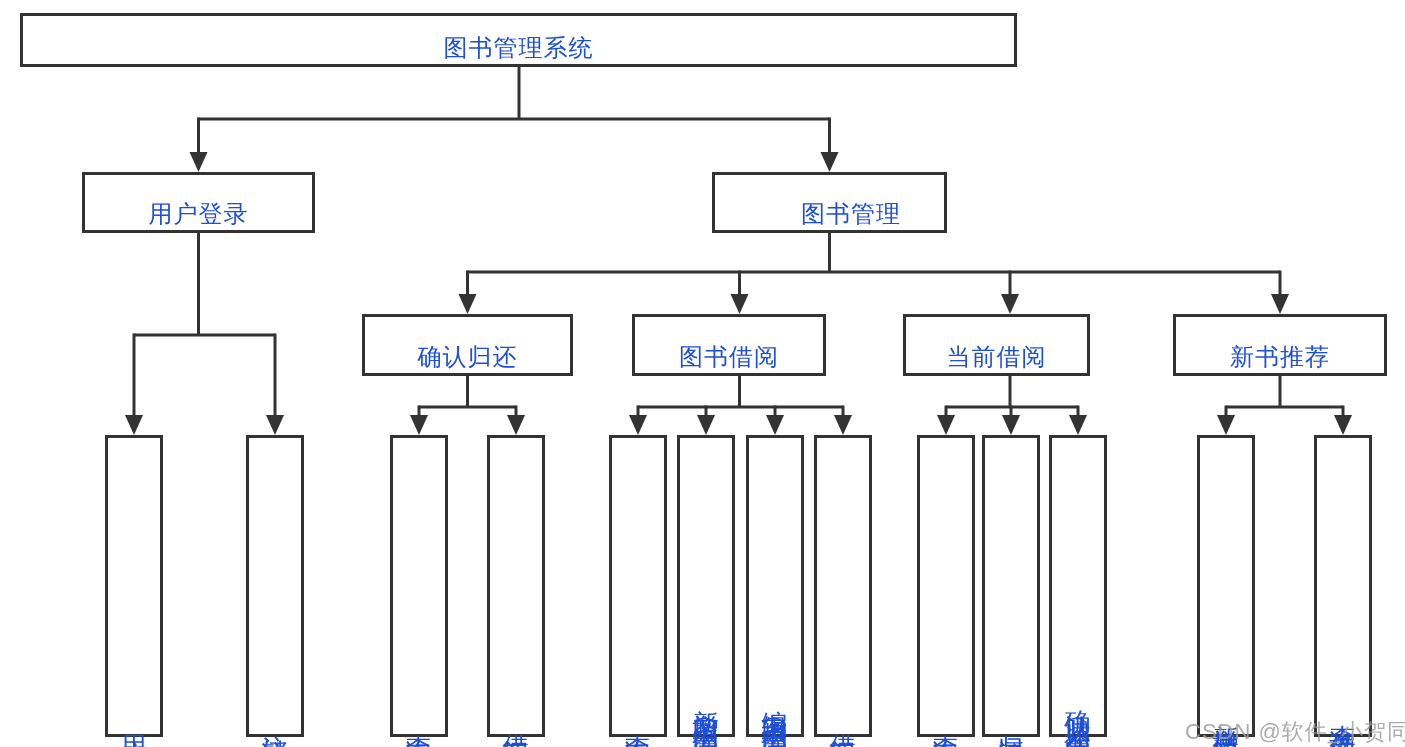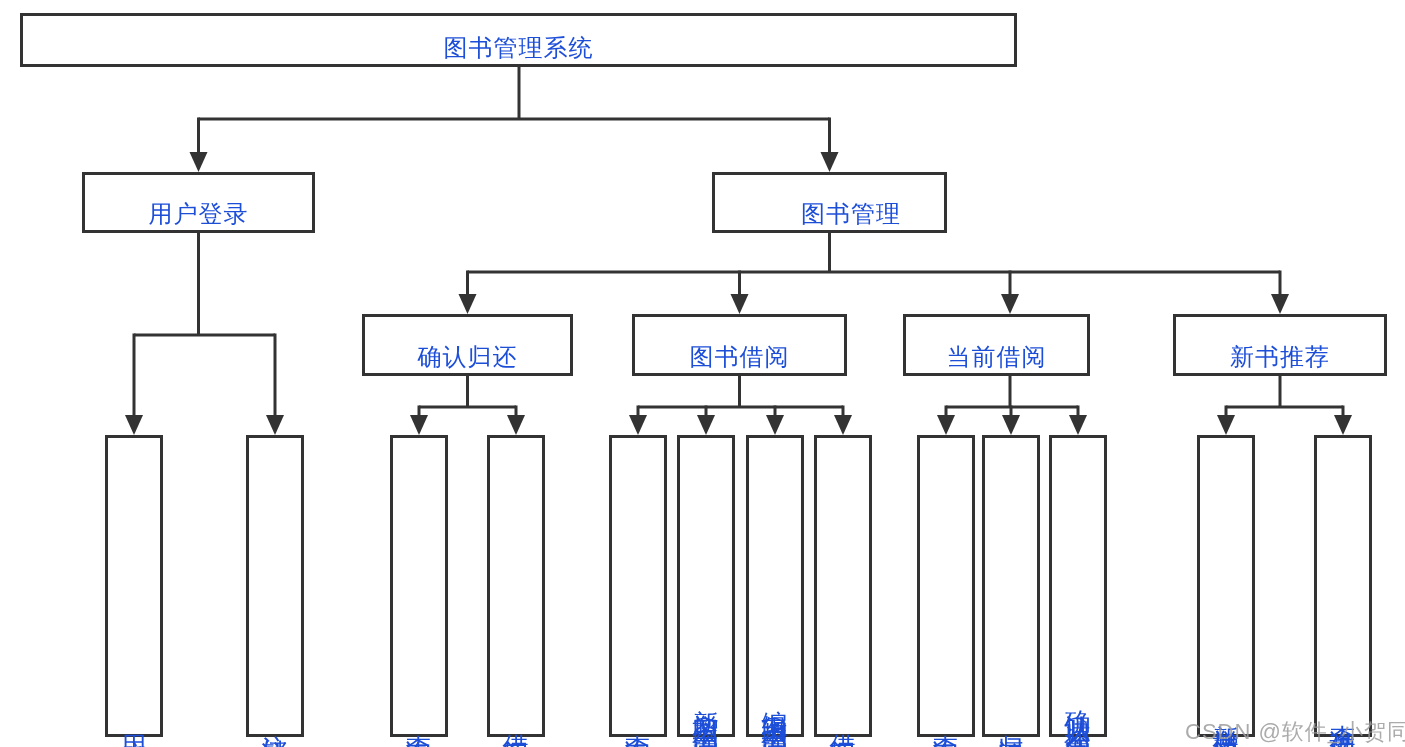--- a/index.html
+++ b/index.html
@@ -20,21 +20,21 @@
   }
   .leaf .vtext{
     writing-mode:vertical-rl;text-orientation:mixed;
     letter-spacing:5px;line-height:1;
   }
   
   .p-root   {left:20px;  top:13px;  width:997px; height:54px;}
   .p-login  {left:82px;  top:172px; width:233px; height:61px;}
   .p-mgmt   {left:712px; top:172px; width:235px; height:61px;padding-left:43px;}
   .p-newrec {left:362px; top:314px; width:211px; height:62px;}
-  .p-borrow {left:632px; top:314px; width:215px; height:62px;}
+  .p-borrow {left:632px; top:314px; width:194px; height:62px;}
   .p-current{left:903px; top:314px; width:187px; height:62px;}
   .p-records{left:1173px;top:314px; width:214px; height:62px;}
   .p-l1 {left:105px; top:435px;width:58px;height:302px;}
   .p-l2 {left:246px; top:435px;width:58px;height:302px;}
   .p-l3 {left:390px; top:435px;width:58px;height:302px;}
   .p-l4 {left:487px; top:435px;width:58px;height:302px;}
   .p-l5 {left:609px; top:435px;width:58px;height:302px;}
   .p-l6 {left:677px; top:435px;width:58px;height:302px;}
   .p-l7 {left:746px; top:435px;width:58px;height:302px;}
   .p-l8 {left:814px; top:435px;width:58px;height:302px;}

